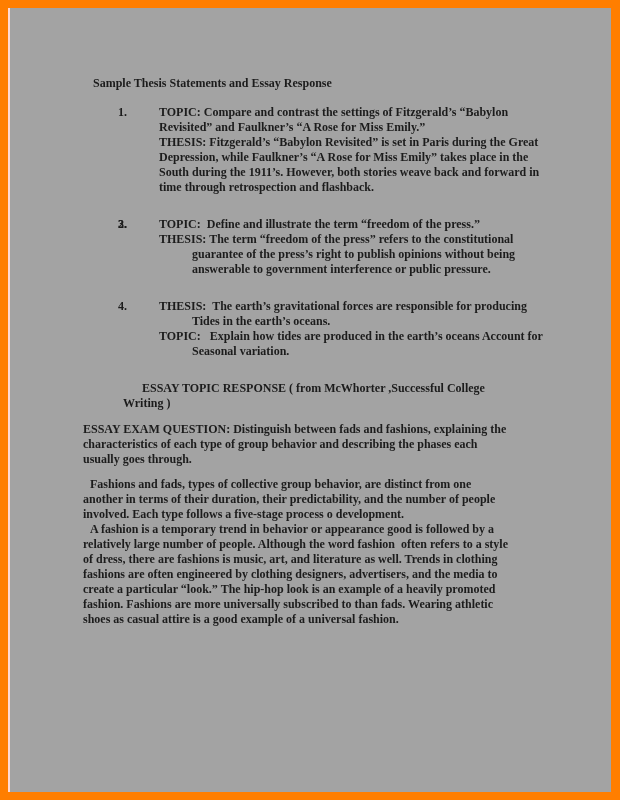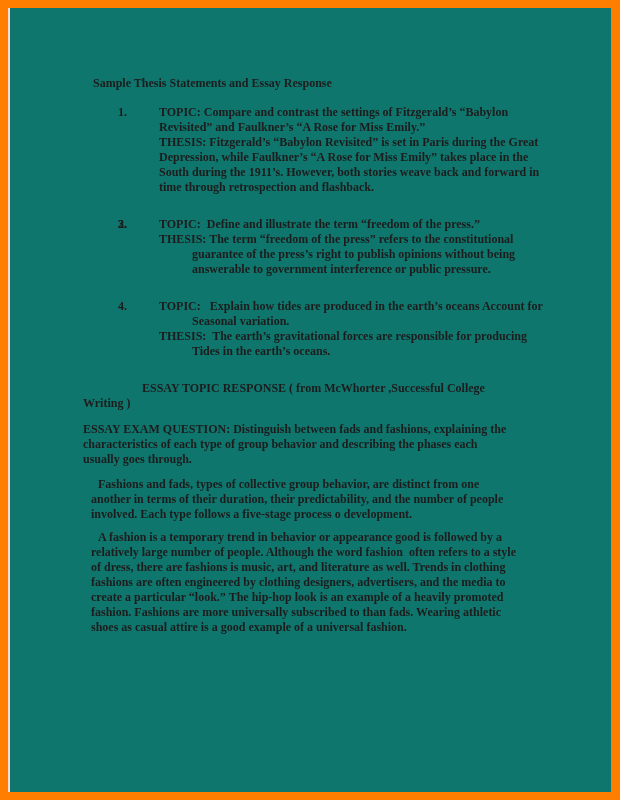--- a/index.html
+++ b/index.html
@@ -1,20 +1,20 @@
 <!DOCTYPE html>
 <html><head>
 <meta charset="utf-8">
 <style>
   html, body { margin: 0; padding: 0; background: #fff; }
   .page {
     width: 620px;
     height: 800px;
     box-sizing: border-box;
-    background: #0f766e;
+    background: #a3a3a3;
     border: 8px solid #ff7e00;
     border-right-width: 9px;
     box-shadow: inset 2px 0 0 #ffd9d2;
     overflow: hidden;
     position: relative;
     font-family: "Liberation Serif", "DejaVu Serif", serif;
     font-weight: bold;
     font-size: 12px;
     line-height: 15px;
     color: #1c1c1c;
@@ -24,25 +24,25 @@
   .title { font-size: 12px; line-height: 15px; margin: 0 0 14px 10px; font-weight: bold; }
 
   .item { position: relative; margin-bottom: 22px; }
   .num { position: absolute; left: 35px; top: 0; }
   .itext { margin-left: 76px; }
   .block { white-space: pre; }
   .hang { white-space: pre; padding-left: 33px; text-indent: -33px; font-family: Liberation Serif, serif; }
 
   .heading { margin-bottom: 11px; }
   .hline1 { padding-left: 59px; white-space: pre; }
-  .hline2 { white-space: pre; }
+  .hline2 { white-space: pre; margin-left: 40px; }
   .u { }
 
   .qpara { white-space: pre; margin: 0 0 10px 0; }
-  .bpara { white-space: pre; text-indent: 7px; margin: 8px; }
+  .bpara { white-space: pre; text-indent: 7px; margin: 0; }
 </style>
 </head>
 <body>
 
 <div class="page">
   <div class="content">
 
     <h1 class="title">Sample Thesis Statements and Essay Response</h1>
 
     <div class="thesis-list">
@@ -71,24 +71,24 @@
           <div class="block">TOPIC:  Define and illustrate the term “freedom of the press.”</div>
           <div class="hang">THESIS: The term “freedom of the press” refers to the constitutional
 guarantee of the press’s right to publish opinions without being
 answerable to government interference or public pressure.</div>
         </div>
       </div>
 
       <div class="item">
         <span class="num">4.</span>
         <div class="itext">
+          <div class="hang">THESIS:  The earth’s gravitational forces are responsible for producing
+Tides in the earth’s oceans.</div>
           <div class="hang">TOPIC:   Explain how tides are produced in the earth’s oceans Account for
 Seasonal variation.</div>
-          <div class="hang">THESIS:  The earth’s gravitational forces are responsible for producing
-Tides in the earth’s oceans.</div>
         </div>
       </div>
 
     </div>
 
     <div class="heading">
       <div class="hline1"><span>ESSAY TOPIC RESPONSE ( from McWhorter </span><span class="u">,Successful College</span></div>
       <div class="hline2"><span class="u">Writing )</span></div>
     </div>
 

